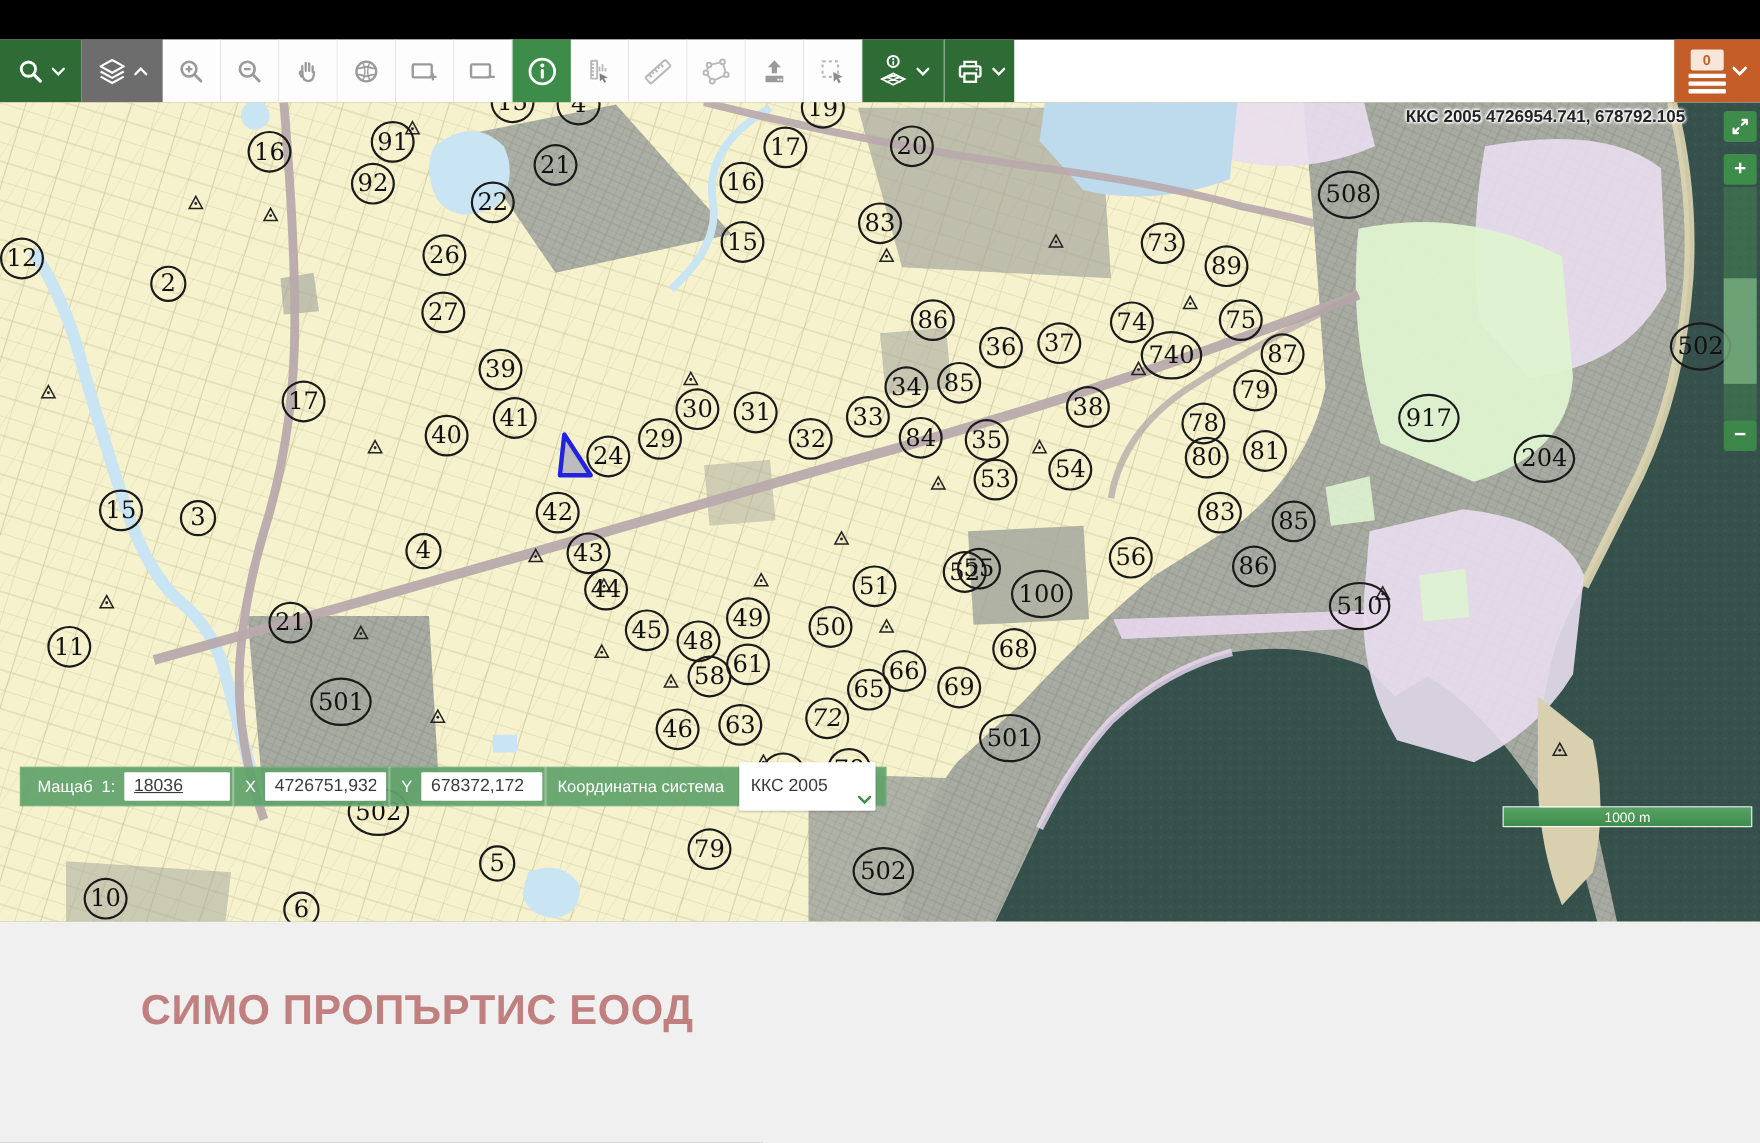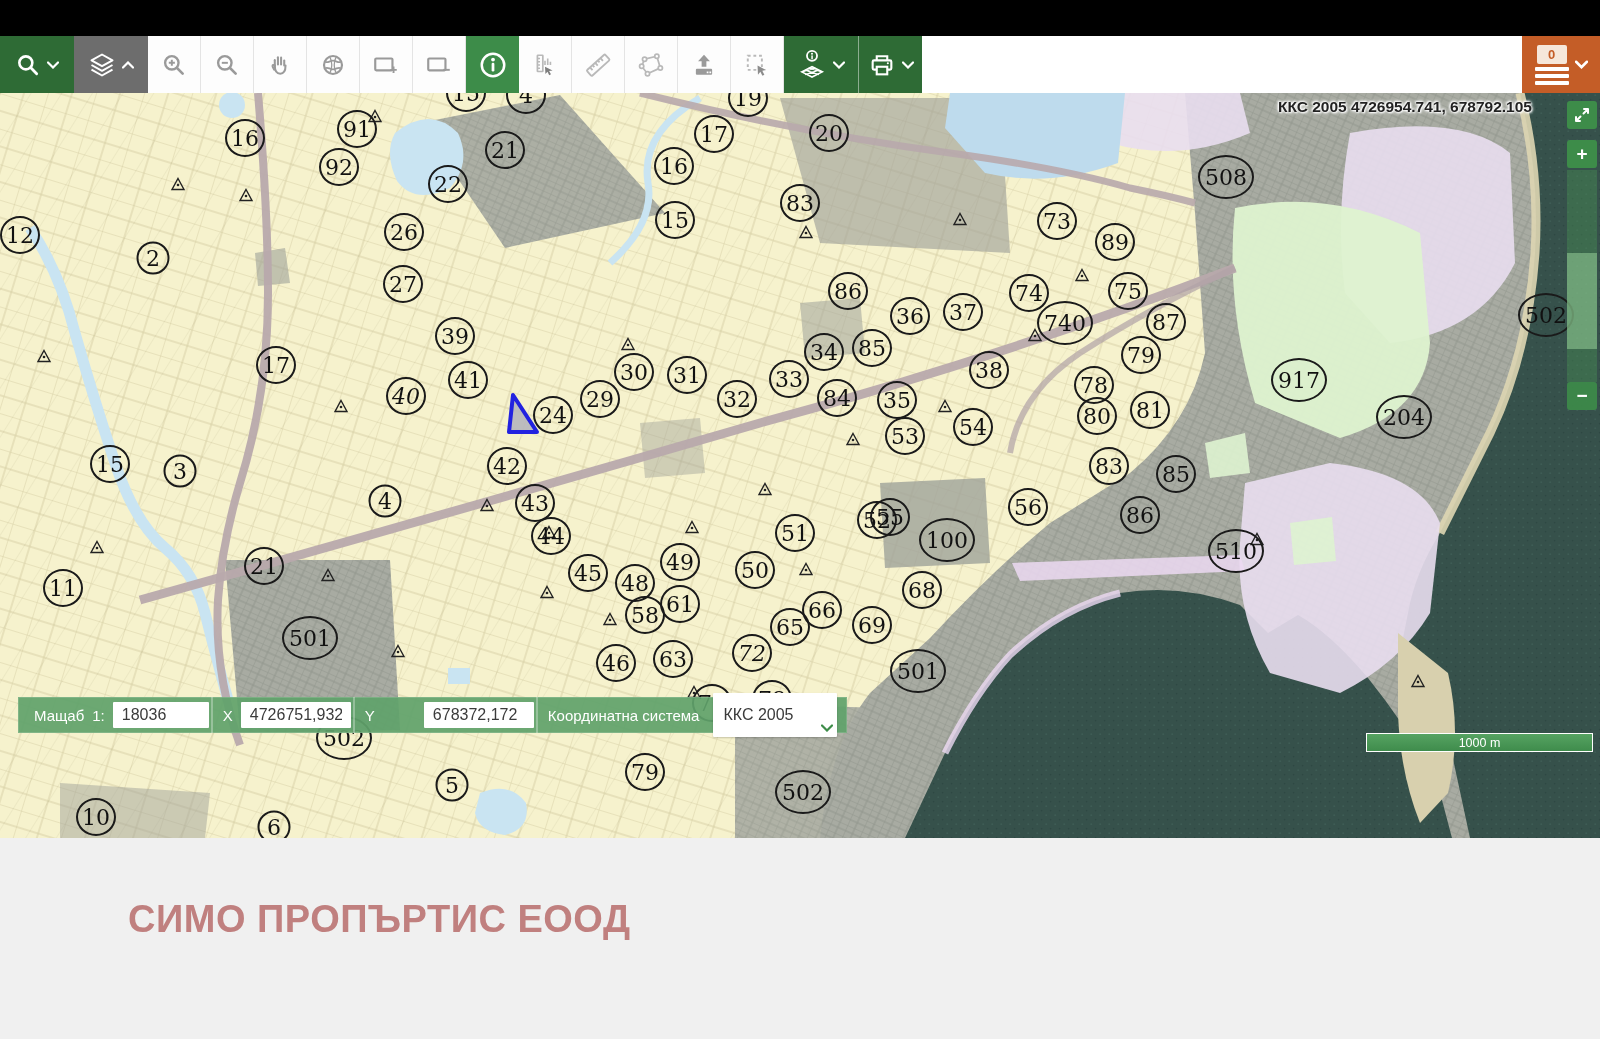--- a/index.html
+++ b/index.html
@@ -59,23 +59,23 @@
        color:#fff;font-size:12.5px;}
 
   
   .statusbar{position:absolute;left:18px;top:604px;height:36px;display:flex;align-items:center;
        background:rgba(96,162,106,.92);color:#fff;font-size:15px;padding:0 10px 0 8px;
        box-shadow:0 0 0 1px rgba(255,255,255,.15) inset;}
   .statusbar .lbl{padding:0 8px;white-space:nowrap;}
   .statusbar .sep{width:2px;height:36px;background:rgba(255,255,255,.30);margin:0 2px;}
   .statusbar input{height:26px;border:none;border-radius:1px;background:#fff;color:#3b3b3b;
        font-size:16px;font-family:"Liberation Sans",sans-serif;padding:0 9px;outline:none;}
-  .in-scale{width:78px;}
+  .in-scale{width:78px;text-decoration:underline;}
   .in-x{width:92px;}
-  .in-y{width:92px;margin-left:41px;}
+  .in-y{width:92px;}
   .crs-select{position:relative;width:104px;height:44px;background:#fff;border-radius:1px;
        margin-left:6px;color:#3b3b3b;font-size:16px;display:flex;align-items:center;
        padding:0 10px;cursor:pointer;box-shadow:0 1px 2px rgba(0,0,0,.2);}
   .crs-select .vchev{position:absolute;right:4px;bottom:1px;color:#3d8c49;font-weight:bold;}
 
   
   .footer{position:absolute;left:0;top:838px;width:1600px;height:201px;background:#f0f0f0;}
   .footer h1{margin:0;padding:60px 0 0 128px;font-size:38px;letter-spacing:.5px;
        color:#c0807f;font-weight:bold;font-family:"Liberation Sans",sans-serif;}
 </style>
@@ -480,21 +480,21 @@
       <div class="rlabel" style="left: 748px; top: 5px;">19</div>
       <div class="rlabel" style="left: 714px; top: 41px;">17</div>
       <div class="rlabel" style="left: 674px; top: 73px;">16</div>
       <div class="rlabel" style="left: 675px; top: 127px;">15</div>
       <div class="rlabel" style="left: 829px; top: 40px;">20</div>
       <div class="rlabel" style="left: 800px; top: 110px;">83</div>
       <div class="rlabel" style="left: 1057px; top: 128px;">73</div>
       <div class="rlabel" style="left: 1115px; top: 149px;">89</div>
       <div class="rlabel wide" style="left: 1226px; top: 84px;">508</div>
       <div class="rlabel" style="left: 276px; top: 272px;">17</div>
-      <div class="rlabel" style="left: 406px; top: 303px; font-style: italic;">40</div>
+      <div class="rlabel" style="left: 406px; top: 303px;">40</div>
       <div class="rlabel" style="left: 468px; top: 287px;">41</div>
       <div class="rlabel" style="left: 553px; top: 322px;">24</div>
       <div class="rlabel" style="left: 600px; top: 306px;">29</div>
       <div class="rlabel" style="left: 634px; top: 279px;">30</div>
       <div class="rlabel" style="left: 687px; top: 282px;">31</div>
       <div class="rlabel" style="left: 737px; top: 278px; margin-top: 28px;">32</div>
       <div class="rlabel" style="left: 789px; top: 286px;">33</div>
       <div class="rlabel" style="left: 848px; top: 198px;">86</div>
       <div class="rlabel" style="left: 824px; top: 259px;">34</div>
       <div class="rlabel" style="left: 872px; top: 255px;">85</div>

